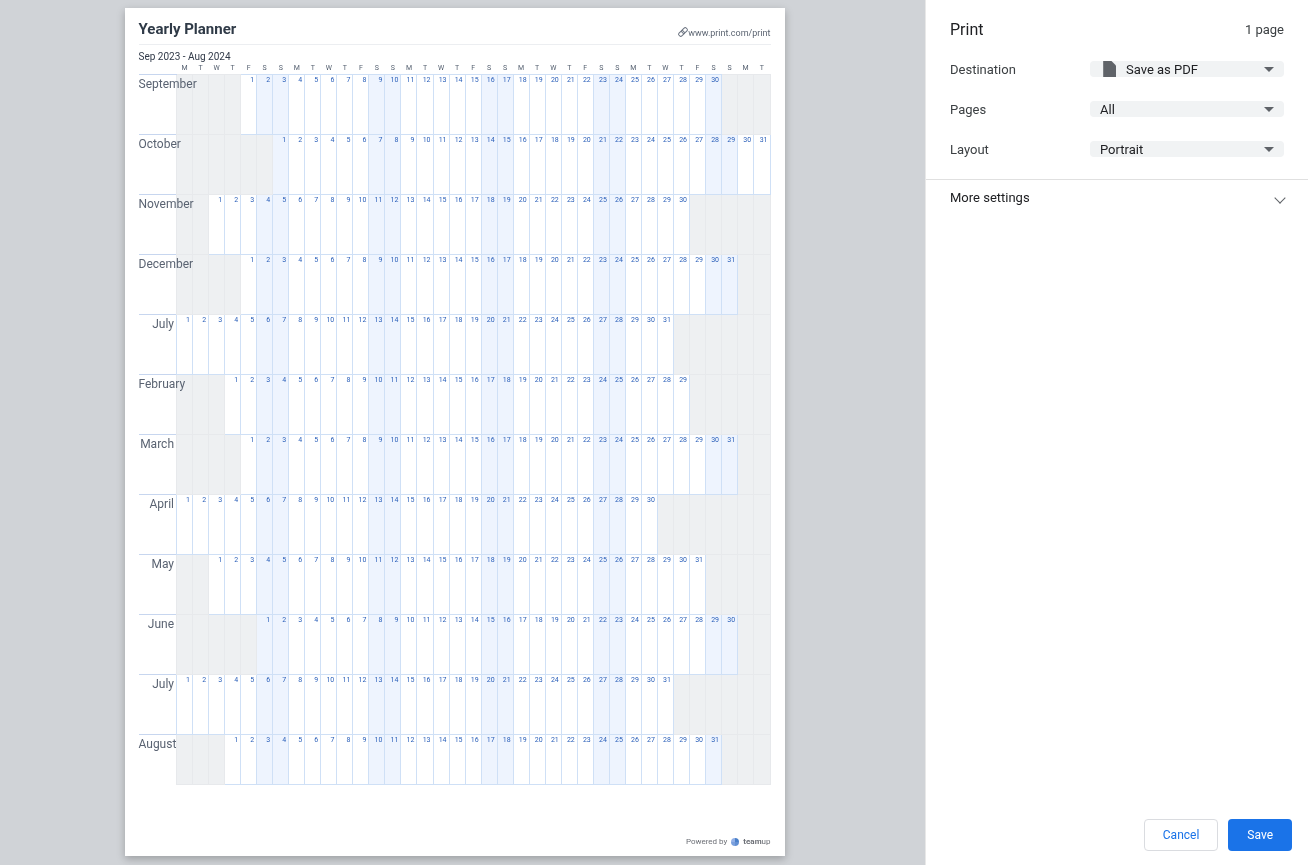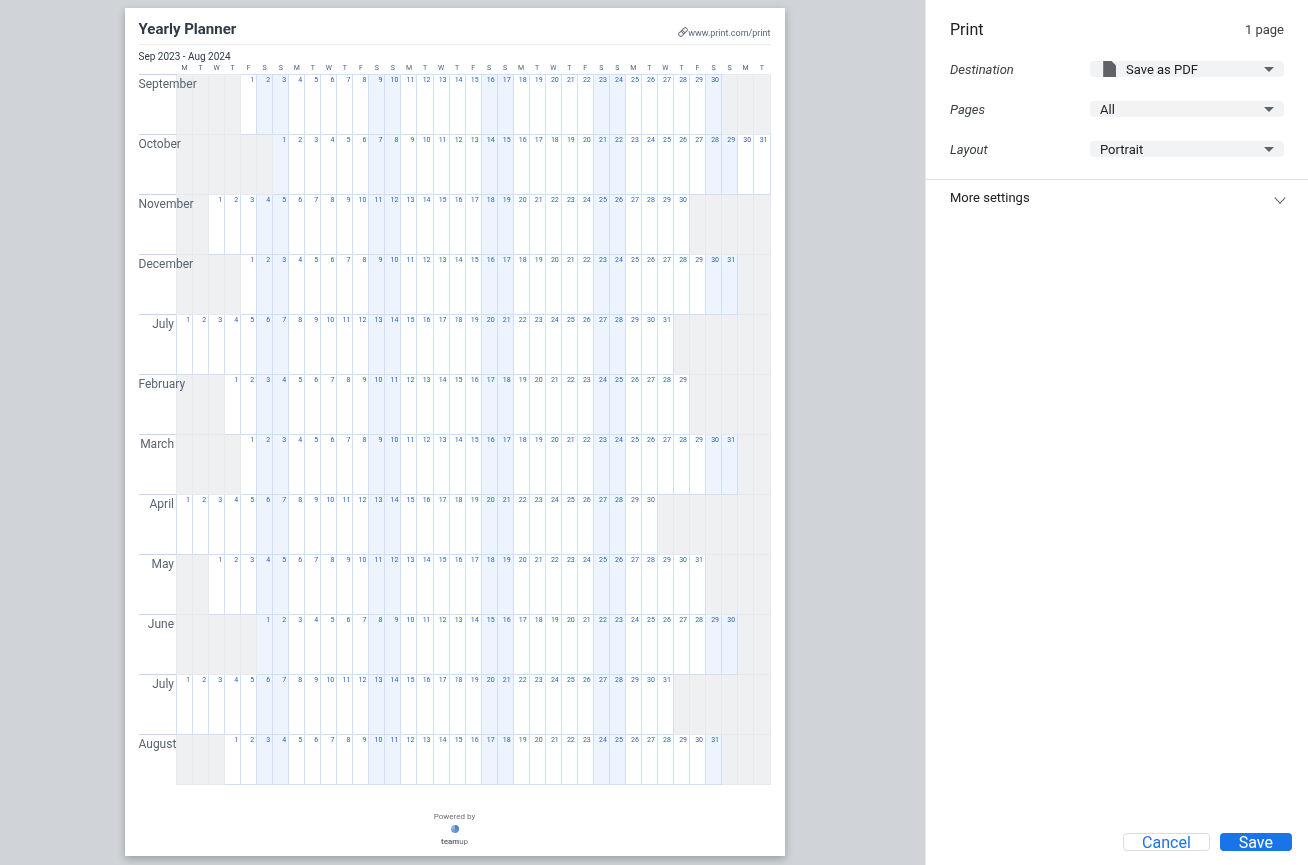--- a/index.html
+++ b/index.html
@@ -60,21 +60,21 @@
     padding: 1px 2px 0 0;
     font-size: 7px;
     color: #2a5fb9;
   }
   table.planner td.day.last-row { height: 50px; }
   table.planner td.day.wk { background: #eef4fe; }
   table.planner td.day.pad { background: #eef0f2; color: transparent; border-color: #e7e9ec; }
   .footer {
     margin-top: auto; text-align: right;
     font-size: 8px; color: #6c6f76; padding-top: 4px;
-    display: flex; justify-content: flex-end; align-items: center; gap: 4px; flex-direction: column;
+    display: flex; justify-content: flex-end; align-items: center; gap: 4px;
   }
   .footer .brand { font-size: 8px; }
   .footer .brand b { font-weight: 700; }
   .footer .brand span.up { font-weight: 400; }
   .tiny-logo {
     display: inline-block; width: 8px; height: 8px;
     background: conic-gradient(#4a80c9 0 25%, #628fd3 0 50%, #7aa0dd 0 75%, #92b0e7 0 100%);
     border-radius: 50%;
   }
 
@@ -90,21 +90,21 @@
   .panel-title { font-size: 16px; color: #202124; }
   .sheet-count { font-size: 13px; color: #3c4043; }
   .settings {
     padding: 0 24px 10px 24px;
     border-bottom: 1px solid #e0e0e0;
   }
   .setting-row {
     display: flex; align-items: center; justify-content: space-between;
     padding: 12px 0;
   }
-  .setting-label { font-size: 13px; color: #3c4043; flex: 1; font-style: italic; }
+  .setting-label { font-size: 13px; color: #3c4043; flex: 1; }
   .select {
     flex: 0 0 194px; width: 194px; height: 16px;
     background: #f1f3f4; border-radius: 4px;
     display: flex; align-items: center; gap: 10px;
     padding: 0 10px; font-size: 13px; color: #202124;
     position: relative; cursor: pointer;
   }
   .select .chev {
     margin-left: auto; width: 0; height: 0;
     border-left: 5px solid transparent;
@@ -125,22 +125,22 @@
     border-right: 1.5px solid #5f6368;
     border-bottom: 1.5px solid #5f6368;
     transform: rotate(45deg);
   }
   .panel-spacer { flex: 1; }
   .buttons {
     display: flex; gap: 10px; justify-content: flex-end;
     padding: 14px 16px;
   }
   .btn {
-    height: 18px; padding: 0 18px; border-radius: 4px;
-    font-size: 16px; cursor: pointer; display: inline-flex; align-items: center; justify-content: center;
+    height: 32px; padding: 0 18px; border-radius: 4px;
+    font-size: 12px; cursor: pointer; display: inline-flex; align-items: center; justify-content: center;
     border: 1px solid transparent;
   }
   .btn-cancel {
     background: #fff; color: #1a73e8; border: 1px solid #dadce0;
   }
   .btn-save {
     background: #1a73e8; color: #fff;
   }
   .link-icon {
     display: inline-block; position: relative; width: 8px; height: 8px;

